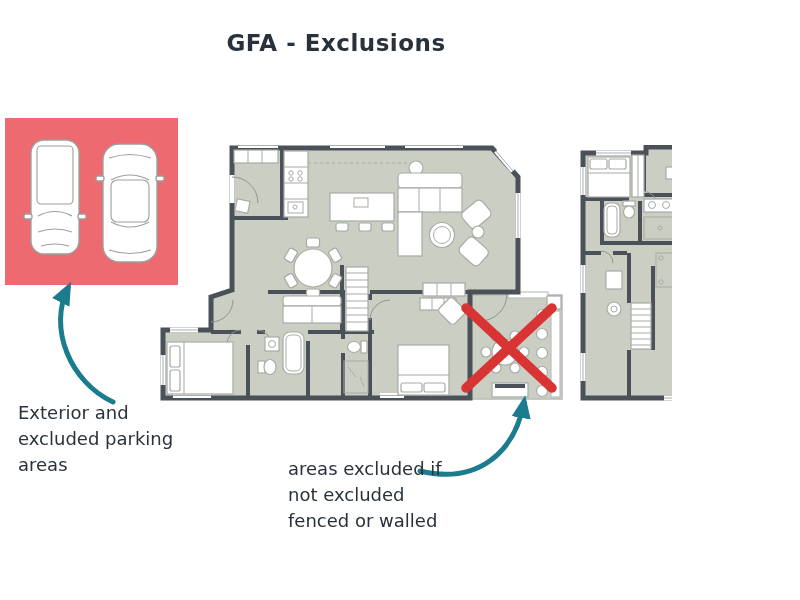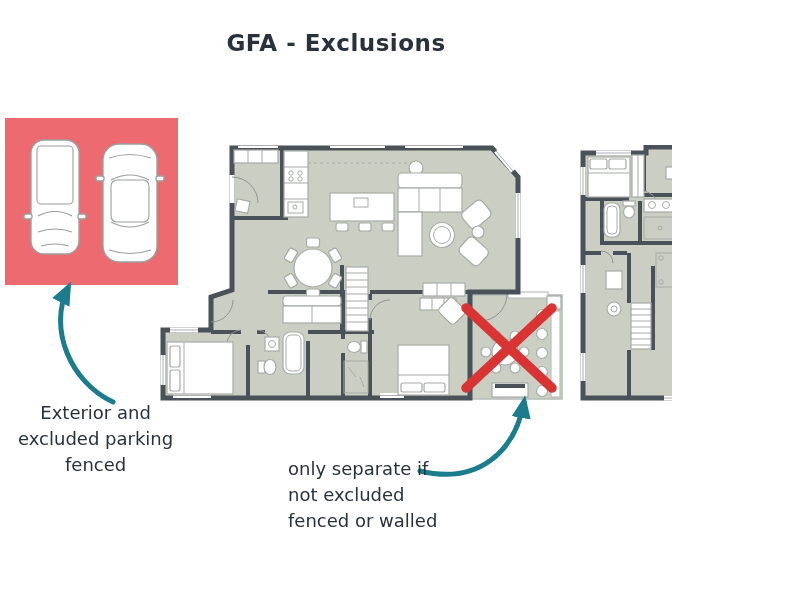--- a/index.html
+++ b/index.html
@@ -385,24 +385,24 @@
       </marker>
     </defs>
     <g>
       <line x1="466" y1="308" x2="552" y2="388" class="cross"></line>
       <line x1="552" y1="308" x2="466" y2="388" class="cross"></line>
     </g>
     <path d="M113,402 C70,382 48,328 68,288" class="arrow" marker-end="url(#ah)"></path>
     <path d="M420,471 C478,485 515,452 524,402" class="arrow" marker-end="url(#ah)"></path>
   </svg>
 
-  <div class="note" style="left:18px;top:400px;text-align:center;">
+  <div class="note" style="left:18px;top:400px;">
     <div>Exterior and</div>
     <div>excluded parking</div>
-    <div>fenced</div>
+    <div>areas</div>
   </div>
   <div class="note" style="left:288px;top:456px;">
-    <div>only separate if</div>
+    <div>areas excluded if</div>
     <div>not excluded</div>
     <div>fenced or walled</div>
   </div>
 
 </div>
 
 </body></html>

